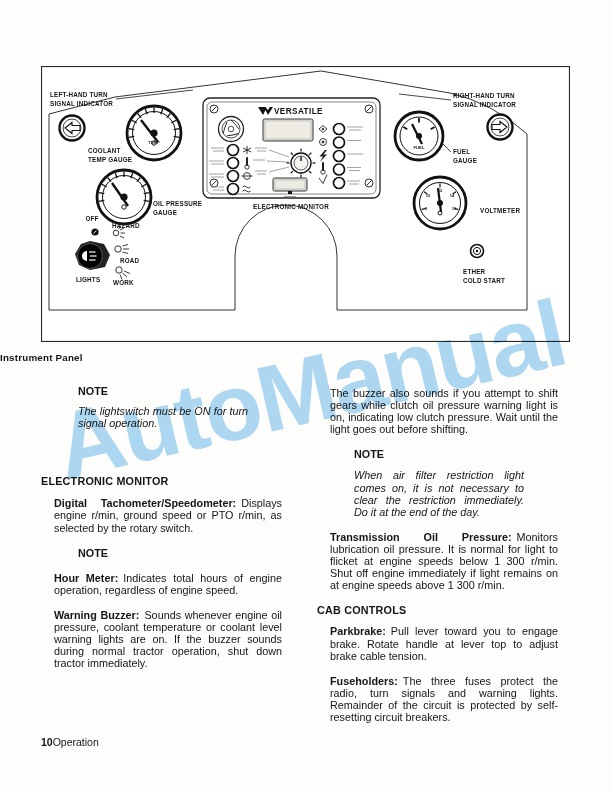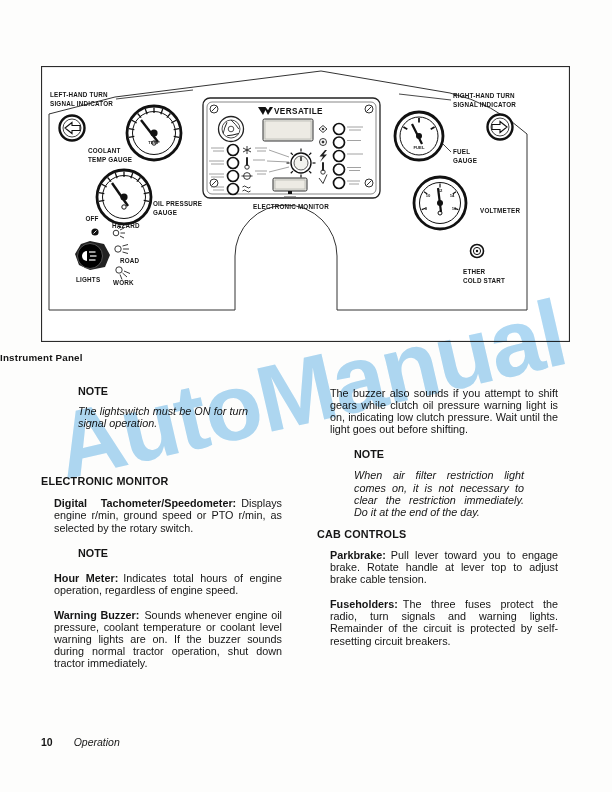--- a/index.html
+++ b/index.html
@@ -19,21 +19,21 @@
   .col-right{left:317px;top:382px;}
   .para{margin:13px;text-align:justify;}
   .run{font-weight:bold;margin-right:5px;}
   .heading{margin:0;font-size:10.8px;font-weight:bold;letter-spacing:.2px;}
   .noteblock{margin-left:37px;width:170px;}
   .notehead{text-align:left;font-weight:bold;margin:0;}
   .notetext{font-style:italic;text-align:justify;margin:0;}
   
   .footer{position:absolute;left:41px;top:736px;font-size:10.5px;}
   .pagenum{font-weight:bold;}
-  .section{font-style:italic;margin-left:21px;}
+  .section{}
   
   .watermark{
     position:absolute;left:40px;top:300px;width:540px;height:180px;
     display:flex;align-items:center;justify-content:center;
     transform:rotate(-13deg);
     font-size:94px;font-weight:bold;letter-spacing:-2px;
     mix-blend-mode:multiply;opacity:.9;pointer-events:none;
   }
   svg text{font-family:"Liberation Sans", sans-serif;}
   .figlabel{font-size:6.3px;font-weight:bold;fill:#151515;letter-spacing:.2px;}
@@ -355,20 +355,21 @@
   <p class="para" style="margin-top:13px"><b class="run">Hour Meter:</b><span>Indicates total hours of engine operation, regardless of engine speed.</span></p>
   <p class="para" style="margin-top:13px"><b class="run">Warning Buzzer:</b><span>Sounds whenever engine oil pressure, coolant temperature or coolant level warning lights are on. If the buzzer sounds during normal tractor operation, shut down tractor immediately.</span></p>
 </div>
 
 <div class="col col-right">
   <p class="para" style="margin-top:5px"><span>The buzzer also sounds if you attempt to shift gears while clutch oil pressure warning light is on, indicating low clutch pressure. Wait until the light goes out before shifting.</span></p>
   <div class="noteblock" style="margin-top:11px">
     <p class="notehead">NOTE</p>
     <p class="notetext" style="margin-top:9px">When air filter restriction light comes on, it is not necessary to clear the restriction immediately. Do it at the end of the day.</p>
   </div>
+  <p class="para" style="margin-top:13px"><b class="run">Transmission Oil Pressure:</b><span>Monitors lubrication oil pressure. It is normal for light to flicket at engine speeds below 1 300 r/min. Shut off engine immediately if light remains on at engine speeds above 1 300 r/min.</span></p>
   <h3 class="heading" style="margin-top:10px">CAB CONTROLS</h3>
   <p class="para" style="margin-top:9px"><b class="run">Parkbrake:</b><span>Pull lever toward you to engage brake. Rotate handle at lever top to adjust brake cable tension.</span></p>
   <p class="para" style="margin-top:9px"><b class="run">Fuseholders:</b><span>The three fuses protect the radio, turn signals and warning lights. Remainder of the circuit is protected by self-resetting circuit breakers.</span></p>
 </div>
 
 <div class="footer">
   <span class="pagenum">10</span><span class="section">Operation</span>
 </div>
 
 <div class="watermark" style="color: rgb(166, 212, 242);">AutoManual</div>

